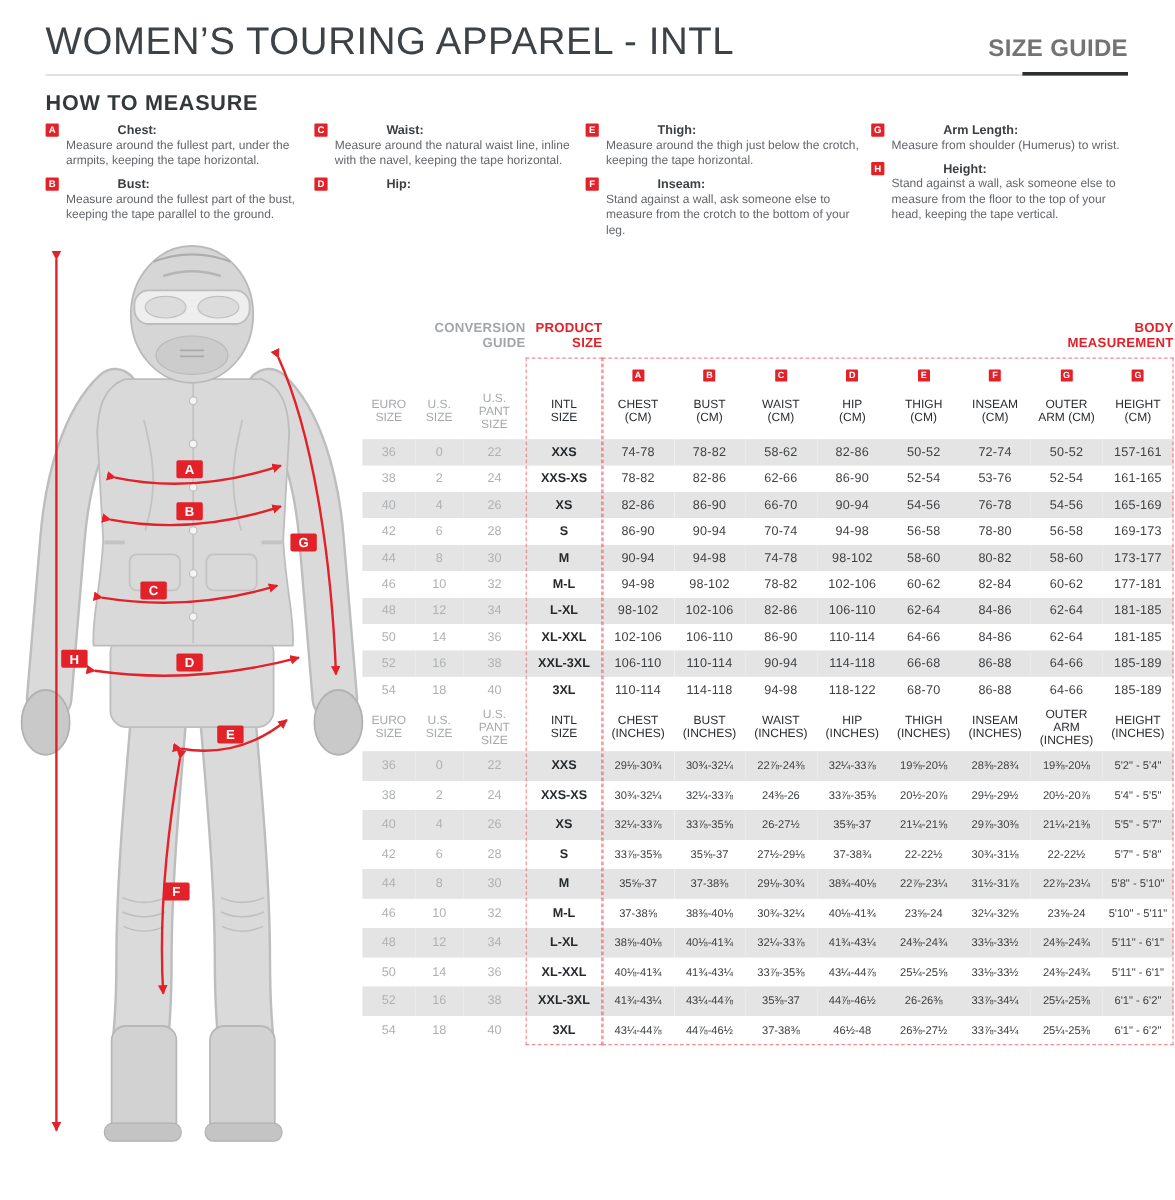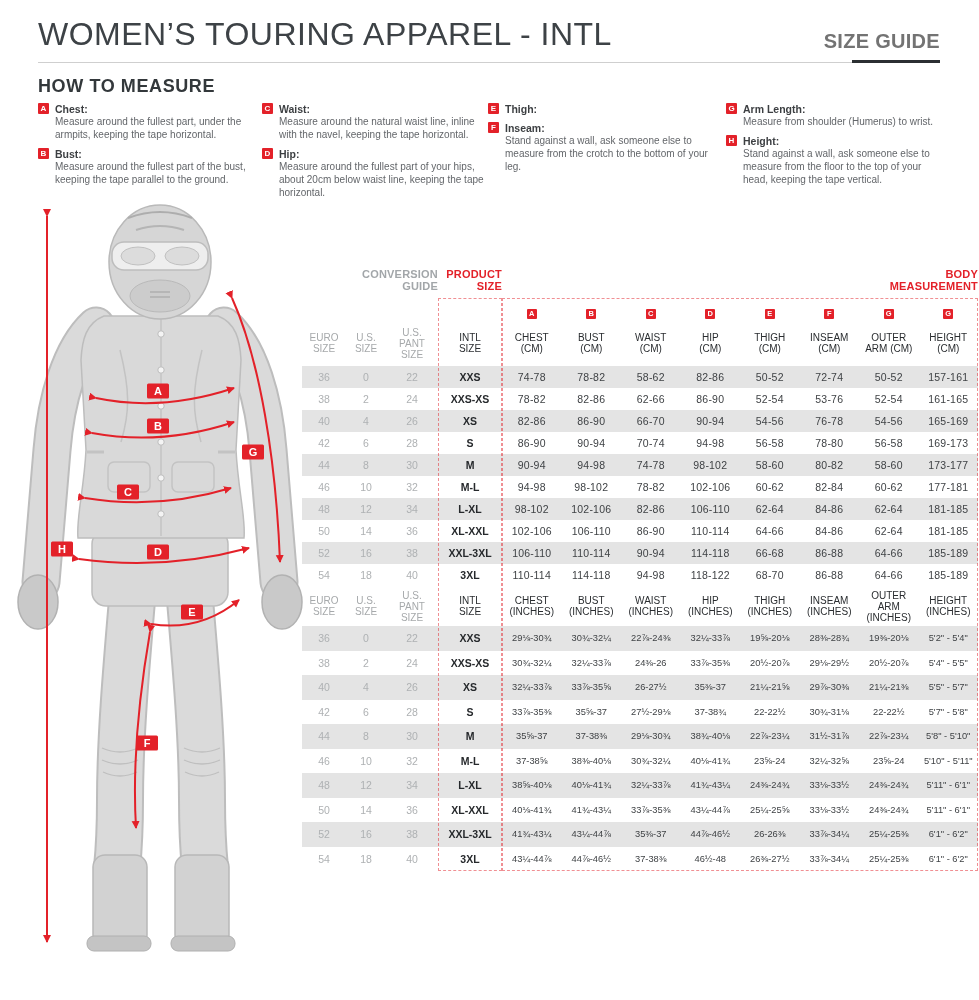--- a/index.html
+++ b/index.html
@@ -19,21 +19,21 @@
   
   .htm-heading{ position:absolute; left:38px; top:76px; font-size:18px; font-weight:bold;
                 letter-spacing:.6px; color:#33383b;text-align:right; }
   .measure-grid{ position:absolute; left:38px; top:103px; width:904px; display:grid;
                  grid-template-columns:224px 226px 238px 216px; }
   .m-item{ display:flex; margin-bottom:7px; }
   .letter-badge{ display:inline-flex; align-items:center; justify-content:center;
                  width:11px; height:11px; background:var(--accent); color:#fff;
                  font-size:8px; font-weight:bold; border-radius:1px; flex:0 0 11px; }
   .m-body{ margin-left:6px; }
-  .m-label{ font-size:10.5px; font-weight:bold; color:#3c3f42; line-height:12px; }
+  .m-label{ font-size:10.5px; font-weight:bold; color:#3c3f42; line-height:12px;margin-left:43px; }
   .m-text{ font-size:10px; color:#63666a; line-height:13px; max-width:196px; }
   .measure-grid .m-col:nth-child(2) .m-text{ max-width:206px; }
   .measure-grid .m-col:nth-child(3) .m-text{ max-width:218px; }
   .measure-grid .m-col:nth-child(4) .m-text{ max-width:212px; }
 
   
   .figure-wrap{ position:absolute; left:8px; top:200px; width:310px; height:790px; }
 
   
   .table-wrap{ position:absolute; left:302px; top:268px; width:676px; }
@@ -100,29 +100,29 @@
           <span class="letter-badge">C</span>
           <div class="m-body">
             <div class="m-label">Waist:</div>
             <div class="m-text">Measure around the natural waist line, inline with the navel, keeping the tape horizontal.</div>
           </div>
         </div>
         <div class="m-item">
           <span class="letter-badge">D</span>
           <div class="m-body">
             <div class="m-label">Hip:</div>
-            <div class="m-text">Measure around the fullest part of your hips, about 20cm below waist line, keeping the tape horizontal.</div>
           </div>
         </div>
       </div>
       <div class="m-col">
         <div class="m-item">
           <span class="letter-badge">E</span>
           <div class="m-body">
             <div class="m-label">Thigh:</div>
+            <div class="m-text">Measure around the thigh just below the crotch, keeping the tape horizontal.</div>
           </div>
         </div>
         <div class="m-item">
           <span class="letter-badge">F</span>
           <div class="m-body">
             <div class="m-label">Inseam:</div>
             <div class="m-text">Stand against a wall, ask someone else to measure from the crotch to the bottom of your leg.</div>
           </div>
         </div>
       </div>

